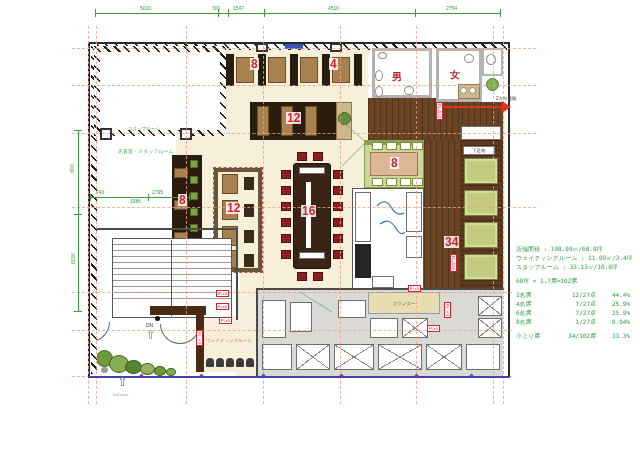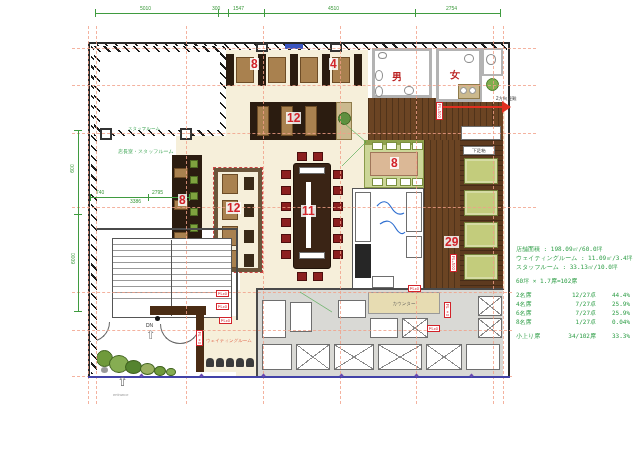--- a/index.html
+++ b/index.html
@@ -308,23 +308,23 @@
   <div class="a chip" style="left:216px;top:290px;">FL±0</div>
   <div class="a chip" style="left:216px;top:303px;">FL±0</div>
   <div class="a chip" style="left:219px;top:317px;">FL±0</div>
   <div class="a chip vchip" style="left:196px;top:330px;">FL±0</div>
 
   <div class="a seatnum" style="left:250px;top:58px;">8</div>
   <div class="a seatnum" style="left:329px;top:58px;">4</div>
   <div class="a seatnum" style="left:286px;top:112px;">12</div>
   <div class="a seatnum" style="left:178px;top:194px;">8</div>
   <div class="a seatnum" style="left:226px;top:202px;">12</div>
-  <div class="a seatnum" style="left:301px;top:205px;">11</div>
+  <div class="a seatnum" style="left:301px;top:205px;">16</div>
   <div class="a seatnum" style="left:390px;top:157px;">8</div>
-  <div class="a seatnum" style="left:444px;top:236px;">29</div>
+  <div class="a seatnum" style="left:444px;top:236px;">34</div>
 
   <div class="a glabel" style="left:128px;top:126px;font-size:4.5px;">スタッフルーム</div>
   <div class="a glabel" style="left:118px;top:148px;">店長室・スタッフルーム</div>
 
   <div class="a" style="left:117px;top:374px;font-size:13px;color:#777;">⇧</div>
   <div class="a" style="left:113px;top:392px;font-size:4px;color:#999;">entrance</div>
 
   <div class="a stats" style="left:516px;top:244px;width:122px;">
     <div>店舗面積 : 198.09㎡/60.0坪</div>
     <div>ウェイティングルーム : 11.09㎡/3.4坪</div>

